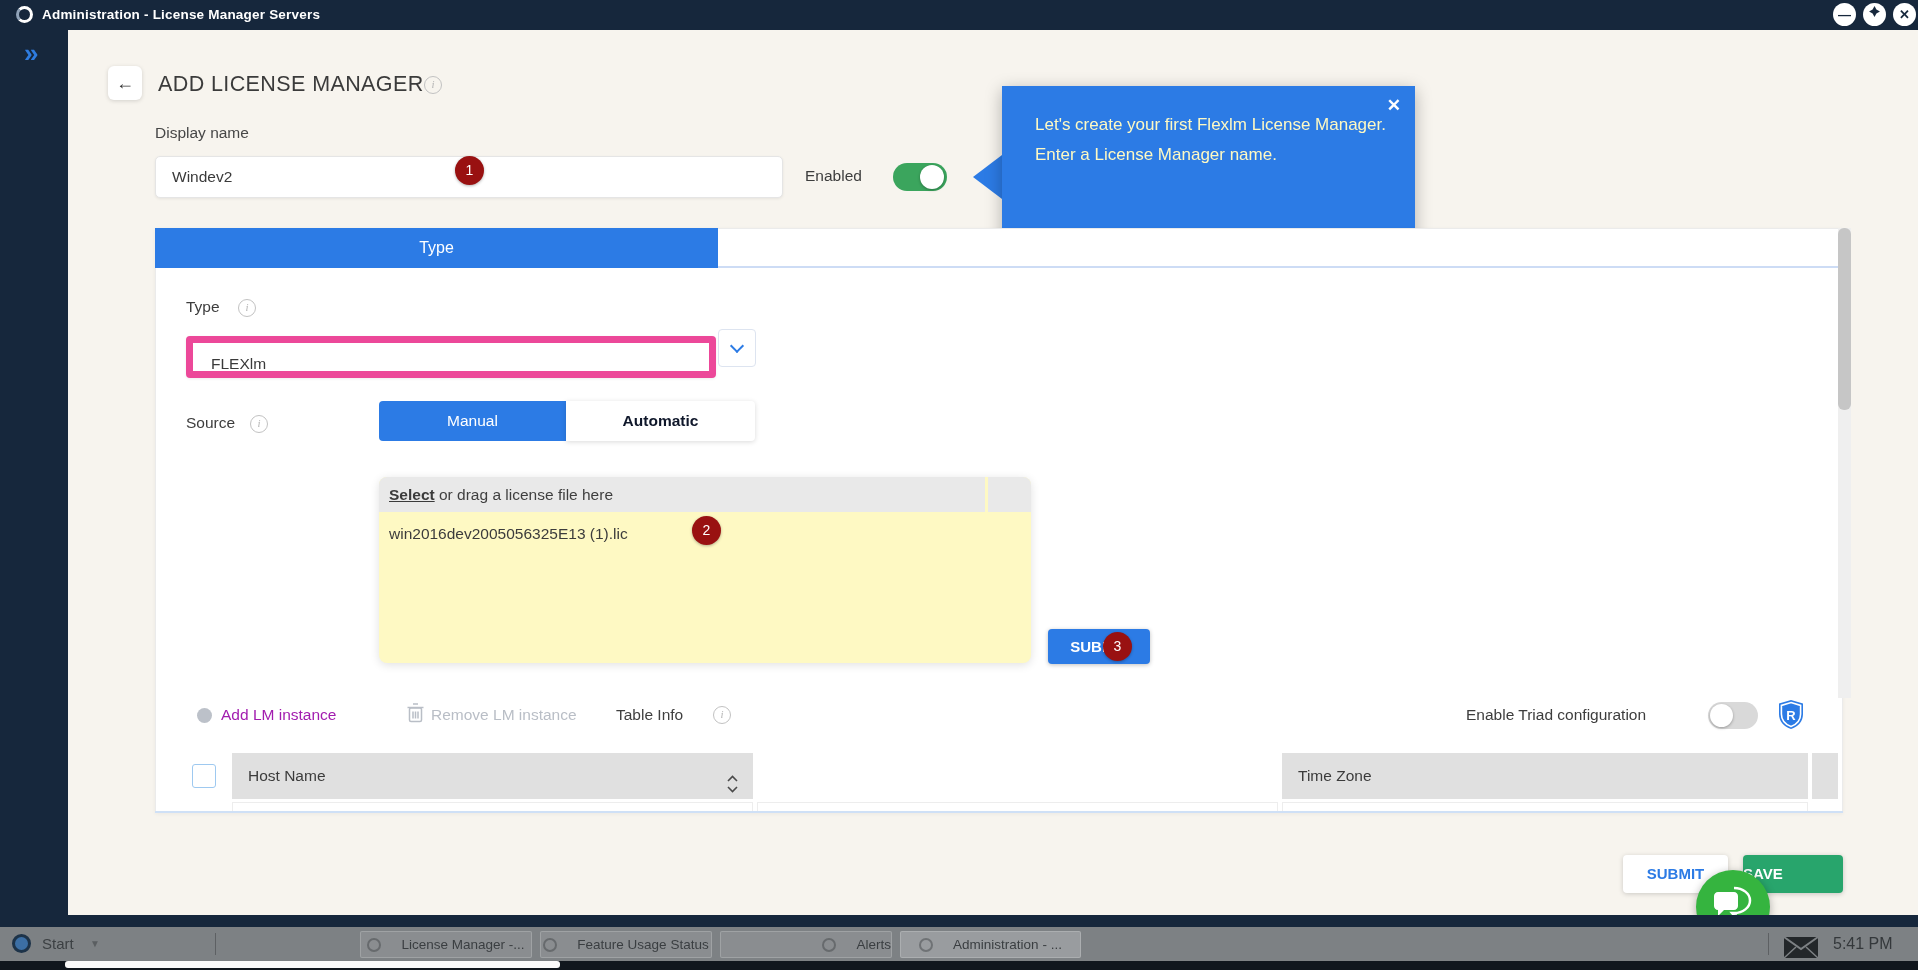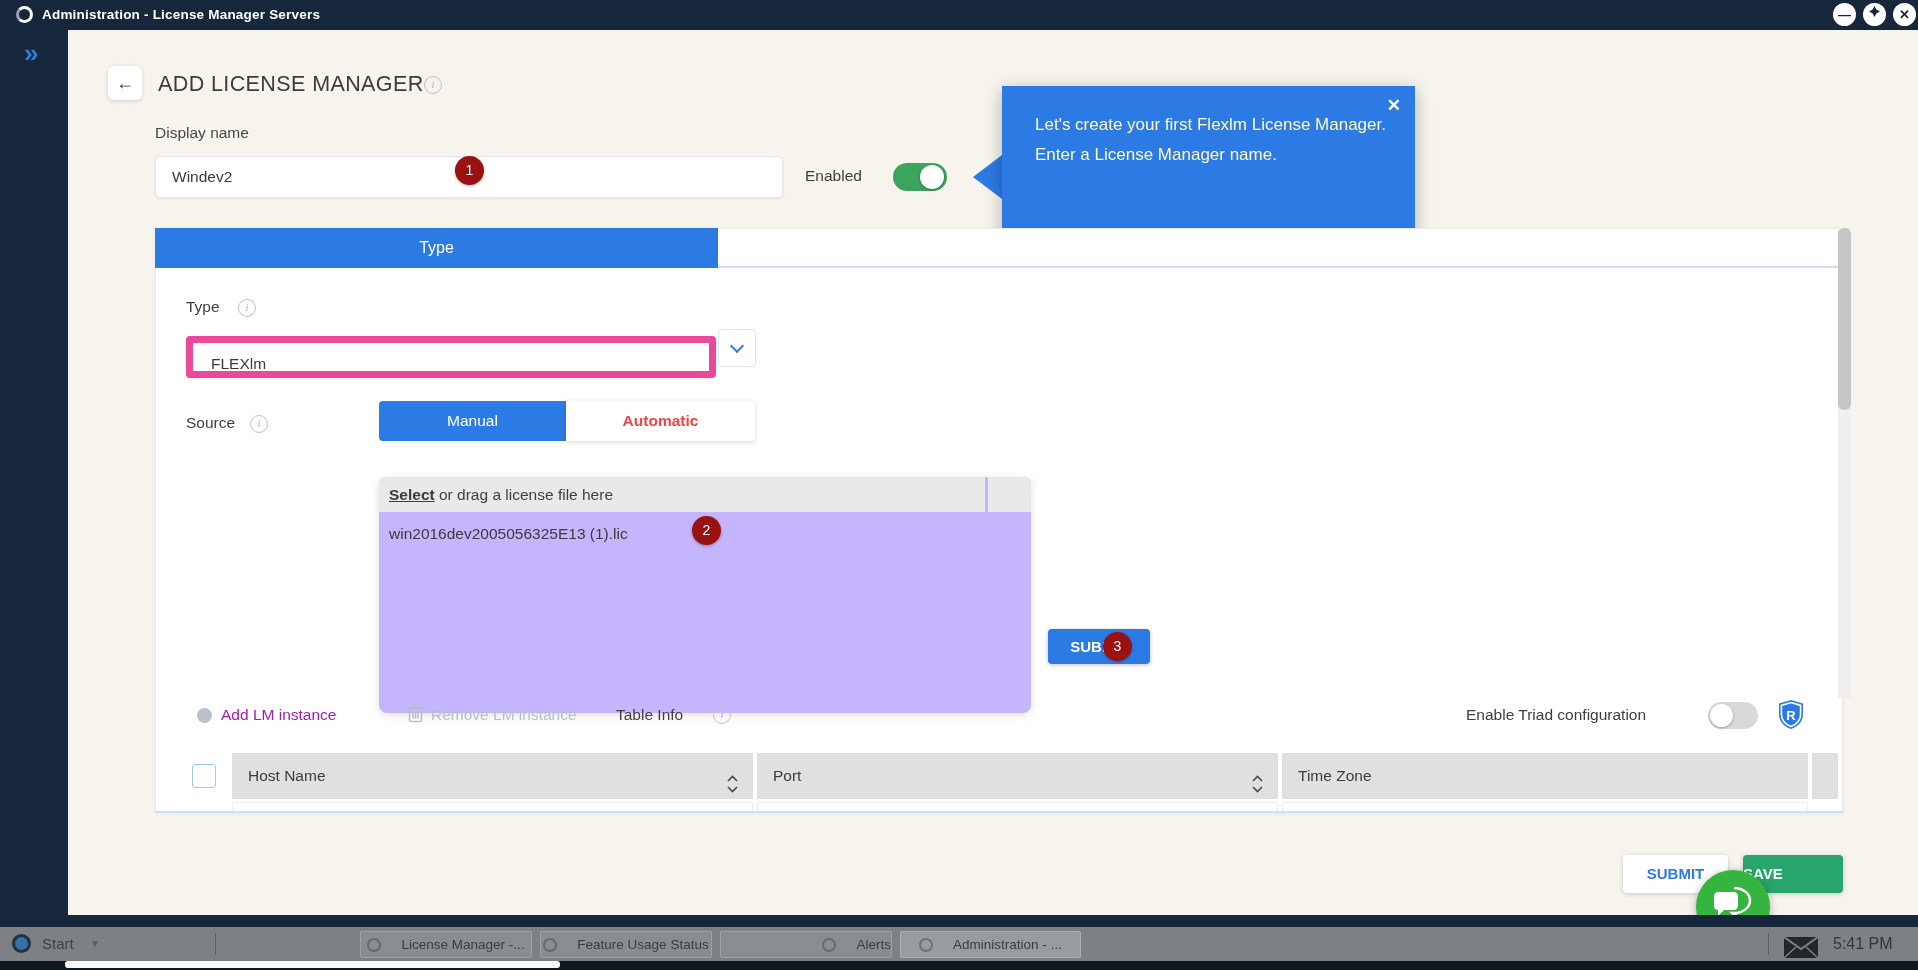--- a/index.html
+++ b/index.html
@@ -58,24 +58,24 @@
 
   #type-label { left:186px; top:298px; font-size:15.5px; color:#3d3d3d; }
   #type-info { left:238px; top:299px; }
   #type-select { left:186px; top:327px; width:530px; height:42px; background:#fff; border:7px solid #ec4899; border-radius:4px; box-shadow:0 1px 3px rgba(0,0,0,.07); font-size:15.5px; color:#3a3a3a; line-height:42px; padding-left:18px; cursor:pointer;margin-top:9px; }
   #type-chevron { left:718px; top:329px; width:38px; height:38px; background:#fff; border:1px solid #dde4f0; border-radius:4px; cursor:pointer; text-align:center; }
   .chev-down { display:inline-block; width:10px; height:10px; border-right:2px solid #2c7be5; border-bottom:2px solid #2c7be5; transform:rotate(45deg); margin-top:11px; }
 
   #source-label { left:186px; top:414px; font-size:15.5px; color:#3d3d3d; }
   #source-info { left:250px; top:415px; }
   #btn-manual { left:379px; top:401px; width:187px; height:40px; background:#2c7be5; color:#fff; font-weight:normal; font-size:15.5px; text-align:center; line-height:40px; border-radius:4px 0 0 4px; cursor:pointer; }
-  #btn-automatic { left:566px; top:401px; width:189px; height:40px; background:#fff; color:#ef4444; font-weight:bold; font-size:15.5px; text-align:center; line-height:40px; border-radius:0 4px 4px 0; box-shadow:0 1px 5px rgba(0,0,0,.15); cursor:pointer; }
-
-  
-  #dropzone { left:379px; top:477px; width:652px; height:236px; background:#c4b5fd; border-radius:8px; box-shadow:0 2px 10px rgba(0,0,0,.12); }
+  #btn-automatic { left:566px; top:401px; width:189px; height:40px; background:#fff; color:#0f172a; font-weight:bold; font-size:15.5px; text-align:center; line-height:40px; border-radius:0 4px 4px 0; box-shadow:0 1px 5px rgba(0,0,0,.15); cursor:pointer; }
+
+  
+  #dropzone { left:379px; top:477px; width:652px; height:186px; background:#fef9c3; border-radius:8px; box-shadow:0 2px 10px rgba(0,0,0,.12); }
   #drop-header { position:absolute; left:0; top:0; width:606px; height:35px; background:#e9e9e9; border-radius:8px 0 0 0; font-size:15.5px; color:#3f3f3f; line-height:35px; padding-left:10px; }
   #drop-header-cell { position:absolute; left:609px; top:0; width:43px; height:35px; background:#e9e9e9; border-radius:0 8px 0 0; }
   #select-link { text-decoration:underline; font-weight:bold; color:#3b3b3b; cursor:pointer; }
   #file-item { position:absolute; left:10px; top:48px; font-size:15.5px; color:#3c3c3c; }
   #badge2 { left:692px; top:516px; }
   #submit-btn { left:1048px; top:629px; width:102px; height:35px; background:#2c7be5; border-radius:4px; color:#fff; font-weight:bold; font-size:15px; text-align:center; line-height:35px; cursor:pointer; box-shadow:0 1px 4px rgba(0,0,0,.25); }
   #badge3 { left:1103px; top:632px; }
 
   
   #vscroll-track { left:1838px; top:228px; width:13px; height:470px; background:#efefef; }
@@ -224,29 +224,20 @@
   <div class="abs" id="row-checkbox"></div>
   <div class="abs th" id="th-host">
     <span>Host Name</span>
     <span class="sort-icon"><svg width="13" height="20" viewBox="0 0 13 20">
           <g fill="none" stroke="#4a4a4a" stroke-width="1.6">
             <polyline points="2,7 6.5,2.5 11,7"></polyline>
             <polyline points="2,13 6.5,17.5 11,13"></polyline>
           </g>
         </svg></span>
   </div>
-  <div class="abs th" id="th-port">
-    <span>Port</span>
-    <span class="sort-icon"><svg width="13" height="20" viewBox="0 0 13 20">
-          <g fill="none" stroke="#4a4a4a" stroke-width="1.6">
-            <polyline points="2,7 6.5,2.5 11,7"></polyline>
-            <polyline points="2,13 6.5,17.5 11,13"></polyline>
-          </g>
-        </svg></span>
-  </div>
   <div class="abs th" id="th-tz">
     <span>Time Zone</span>
   </div>
   <div class="abs" id="th-mini"></div>
   <div class="abs partrow" id="pr1"></div>
   <div class="abs partrow" id="pr2"></div>
   <div class="abs partrow" id="pr3"></div>
   <div class="abs" id="panel-bottomline"></div>
 
   <div class="abs" id="cancel-btn">SUBMIT</div>

